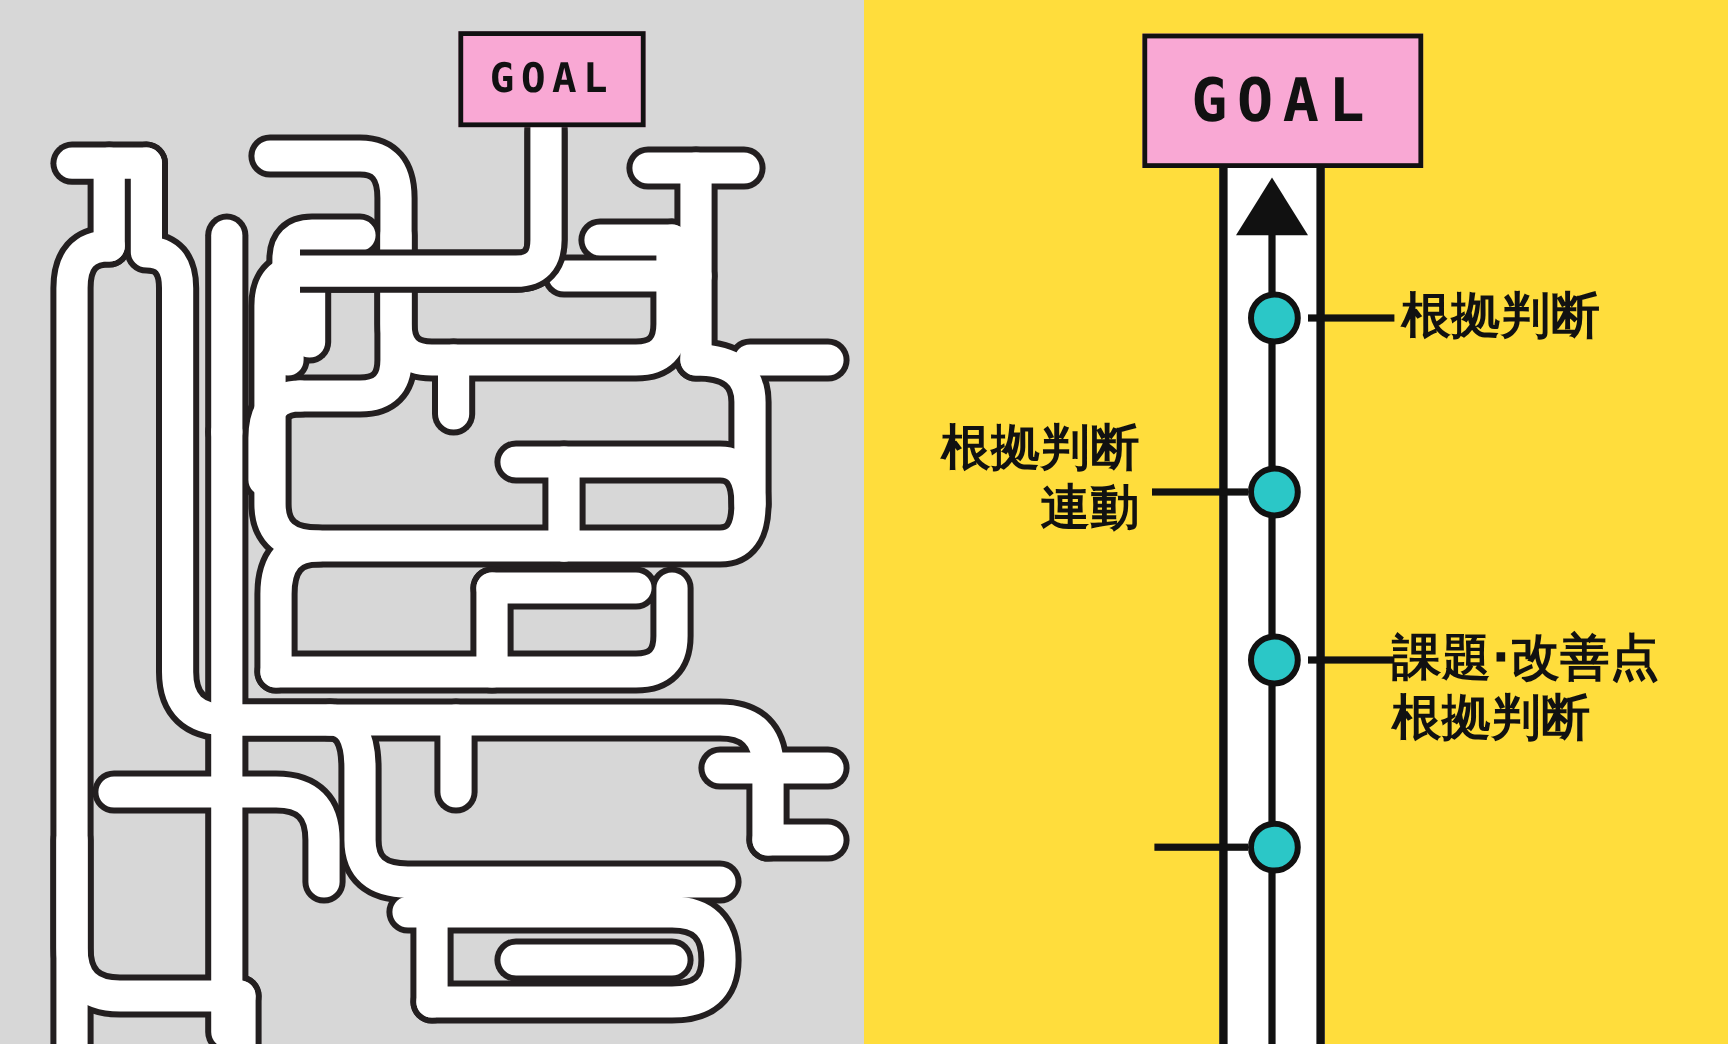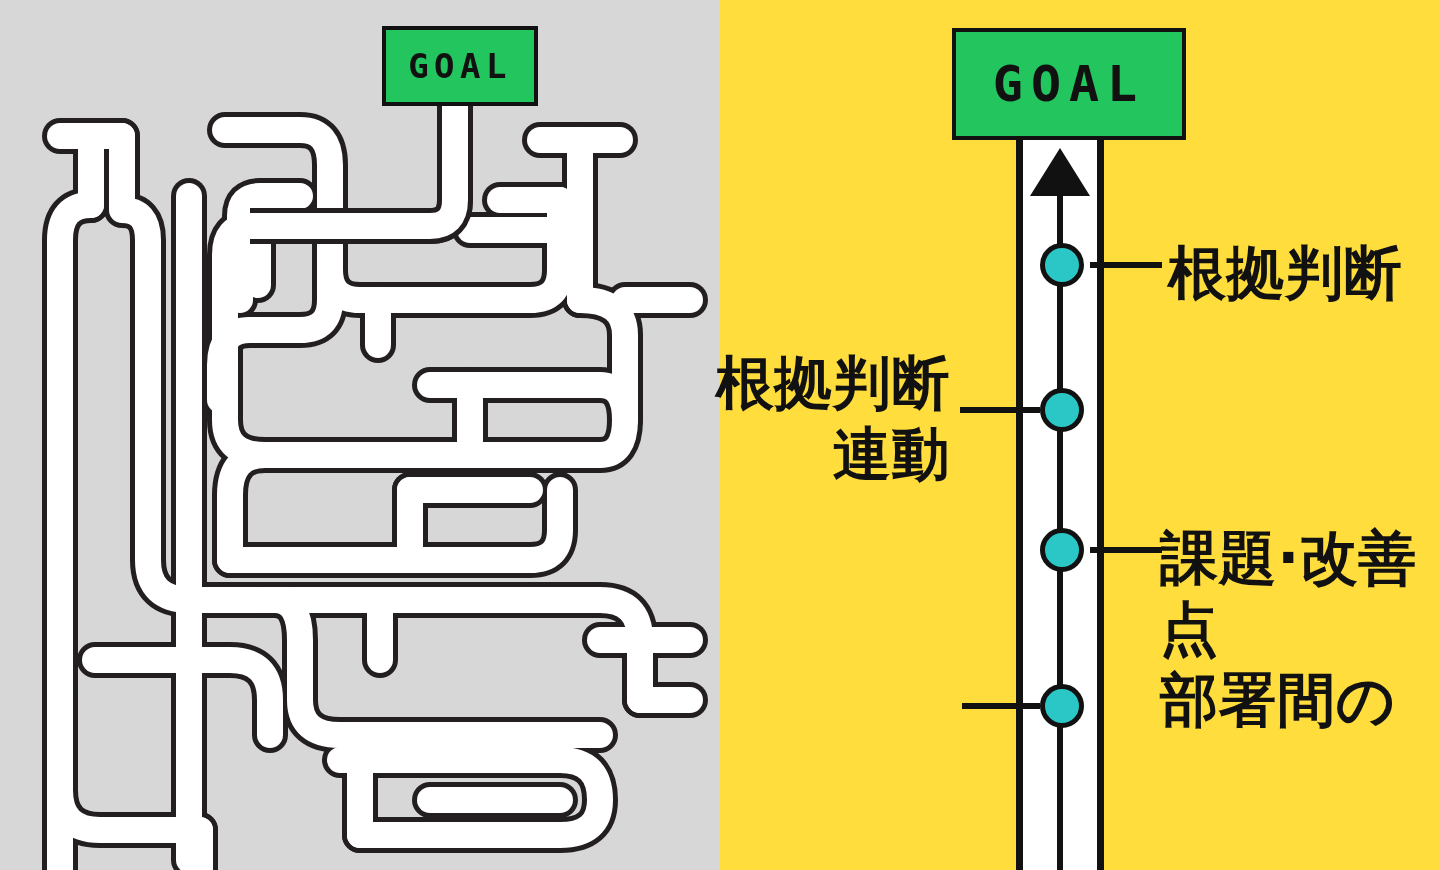--- a/index.html
+++ b/index.html
@@ -19,21 +19,21 @@
     position:absolute;left:720px;top:0;width:720px;height:870px;
     background:#ffdd3c;overflow:hidden;
   }
 
   
   .maze-svg{position:absolute;left:0;top:0;width:720px;height:870px;display:block;}
 
   
   .goal-sign{
     position:absolute;
-    background:#22c55e;
+    background:#f9a8d4;
     border:4px solid #111111;
     box-sizing:border-box;
     display:flex;align-items:center;justify-content:center;
     color:#111111;
     font-weight:700;
     letter-spacing:.16em;
     font-family:"DejaVu Sans Mono","Liberation Mono",monospace;
   }
   .goal-left{left:382px;top:26px;width:156px;height:80px;font-size:34px;}
   .goal-right{left:952px;top:28px;width:234px;height:112px;font-size:50px;}
@@ -59,21 +59,21 @@
   
   .leader{
     position:absolute;height:6px;background:#111111;
   }
 
   
   .ms-label{
     position:absolute;
     color:#111111;
     font-weight:700;
-    font-size:58px;
+    font-size:41px;
     line-height:1.22;
     letter-spacing:.01em;
     white-space:pre-line;
     font-family:"DejaVu Sans","Liberation Sans",sans-serif;
   }
   .ms-right{text-align:left;}
   .ms-left{text-align:right;}
 </style>
 </head>
 <body>
@@ -194,21 +194,21 @@
   <div class="ms-label ms-right" style="left:1168px;top:238px;">根拠判断</div>
 
   <div class="leader" style="left:960px;top:407px;width:80px;"></div>
   <div class="node" style="left:1040px;top:388px;"></div>
   <div class="ms-label ms-left" style="left:700px;top:348px;width:250px;">根拠判断
 連動</div>
 
   <div class="leader" style="left:1090px;top:547px;width:72px;"></div>
   <div class="node" style="left:1040px;top:528px;"></div>
   <div class="ms-label ms-right" style="left:1160px;top:523px;">課題·改善点
-部署間の</div>
+根拠判断</div>
 
   <div class="leader" style="left:962px;top:703px;width:78px;"></div>
   <div class="node" style="left:1040px;top:684px;"></div>
 
   <div class="goal-sign goal-right">
     <span>GOAL</span>
   </div>
 
 </div>
 

